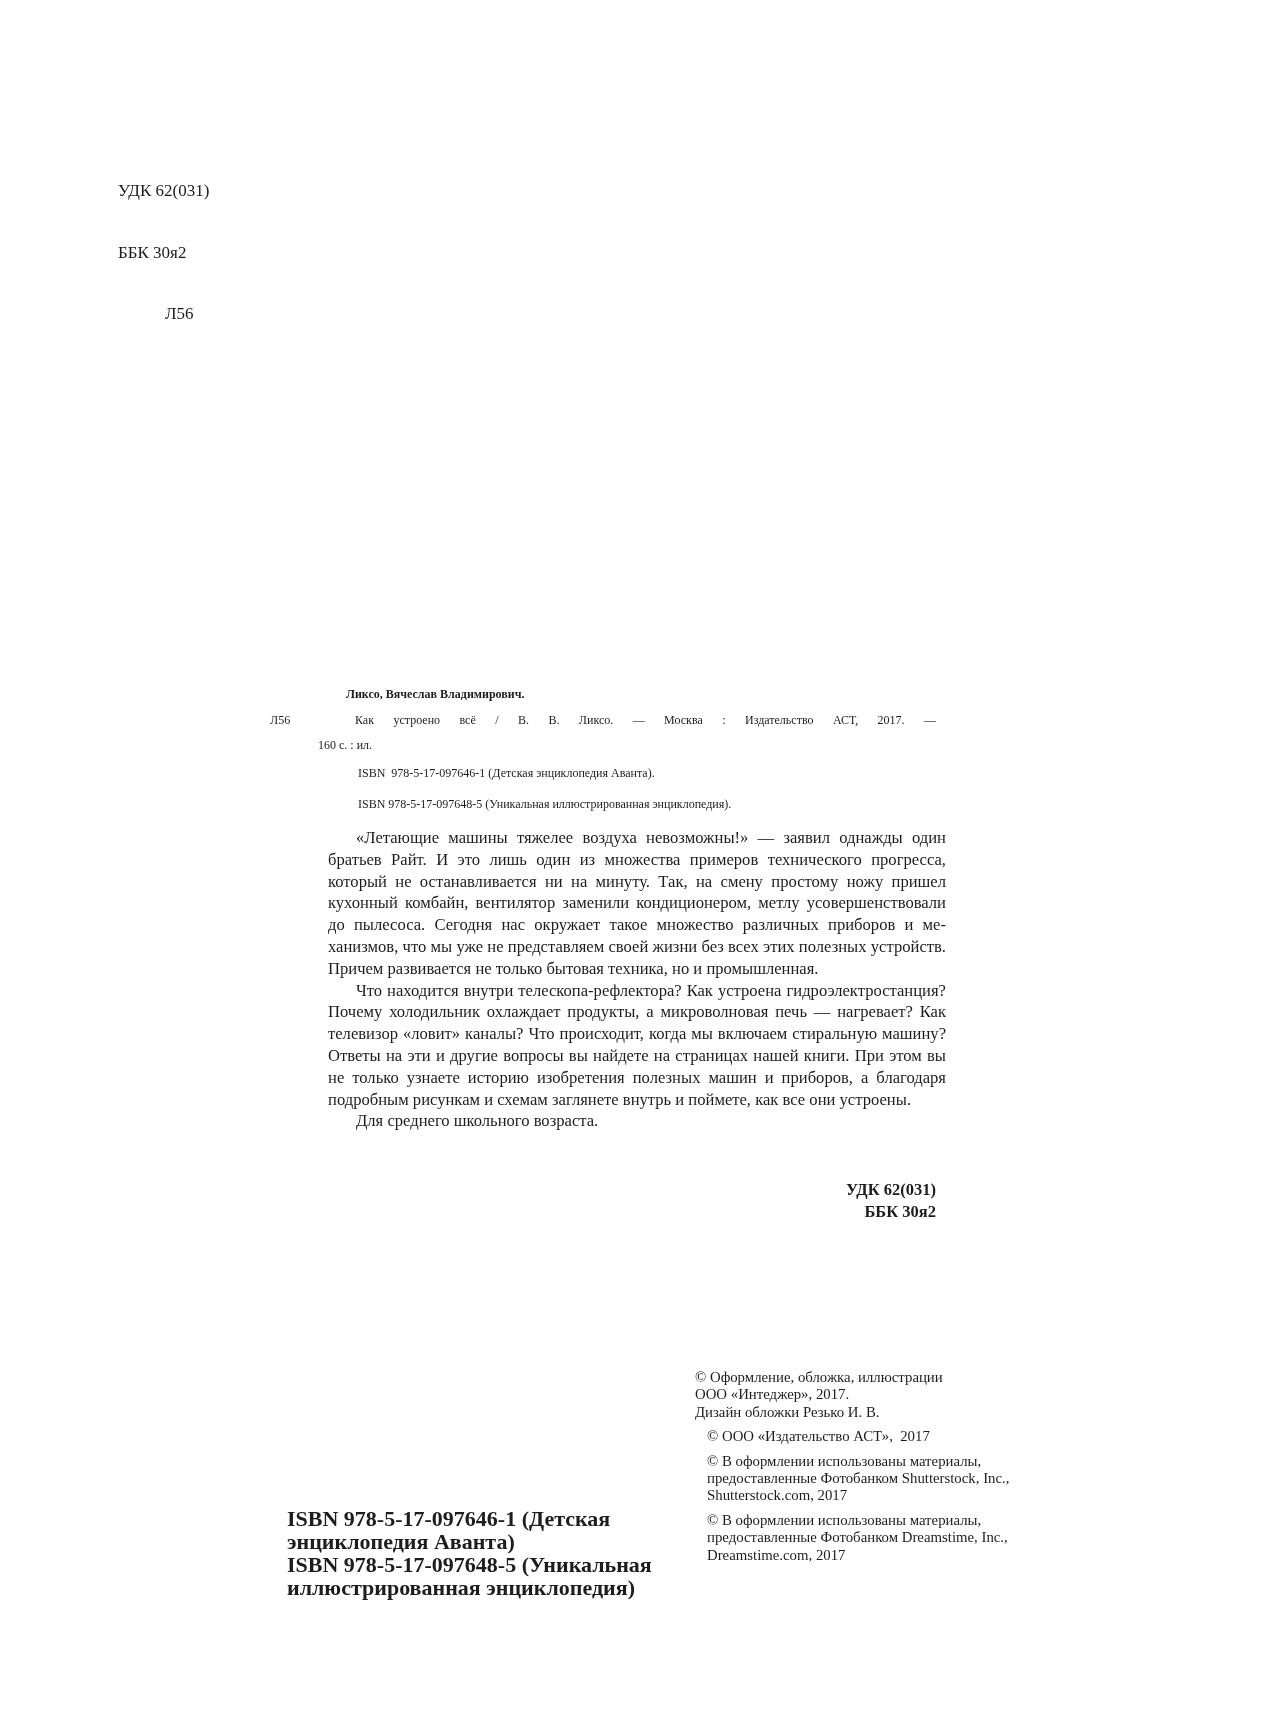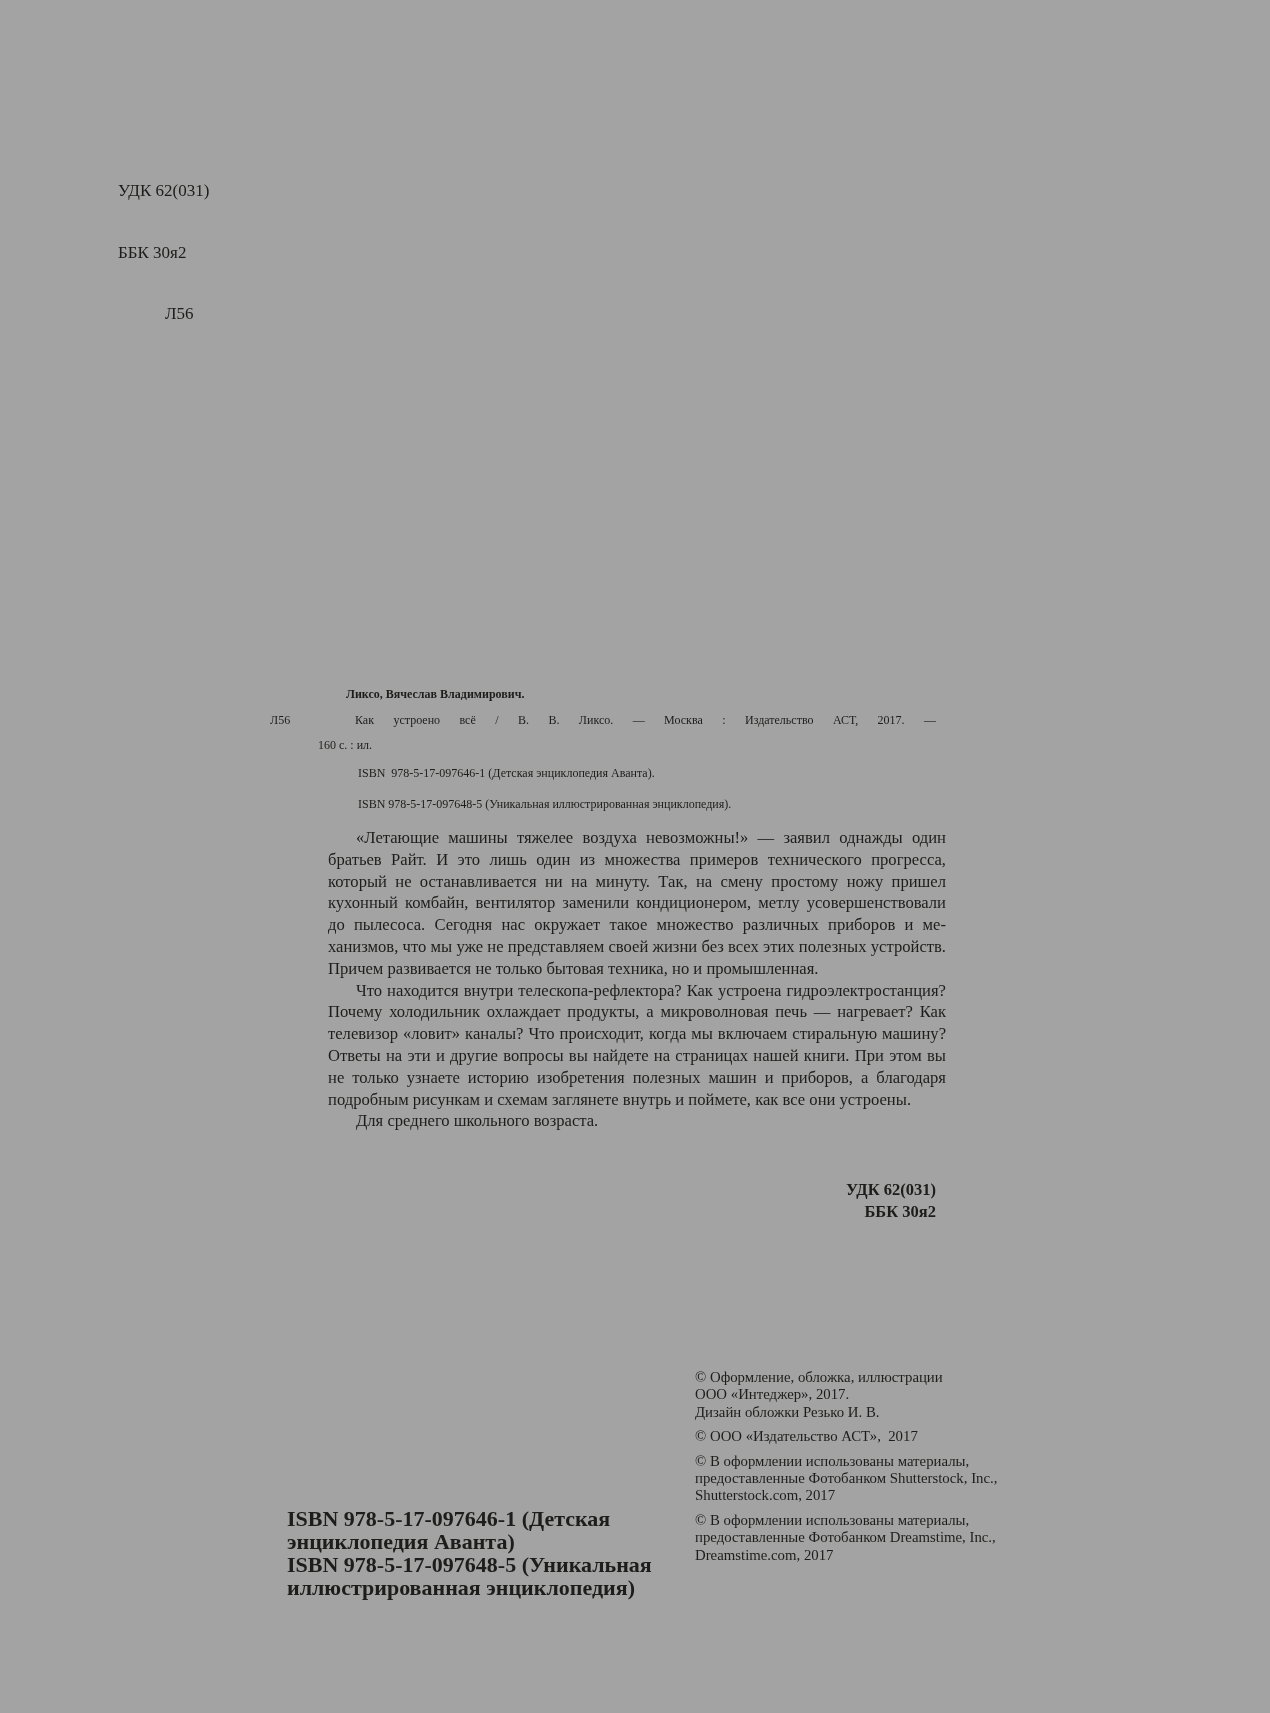--- a/index.html
+++ b/index.html
@@ -1,20 +1,20 @@
 <!DOCTYPE html>
 <html lang="ru"><head>
 <meta charset="utf-8">
 <style>
   html,body { margin:0; padding:0; background:#e9e9e9; }
   .page {
     position:relative;
     width:1270px; height:1713px;
     margin:0 auto;
-    background:#a3a3a3;
+    background:#ffffff;
     color:#1d1d1b;
     font-family:"Liberation Serif", "DejaVu Serif", serif;
     overflow:hidden;
   }
   
   .top-block {
     position:absolute; left:118px; top:140px;
     font-size:17px; line-height:20.5px;
     white-space:pre;
   }
@@ -53,21 +53,21 @@
     position:absolute; left:287px; top:1507px;
     font-weight:bold; font-size:22px; line-height:23px;
   }
   .isbn-footer .tblock + .tblock { }
 
   
   .copyright {
     position:absolute; left:695px; top:1369px;
     font-size:14.8px; line-height:17.4px;
   }
-  .copyright .tblock + .tblock { margin-top:7px; }
+  .copyright .tblock + .tblock { margin-top:7px;margin-left:12px; }
   .copyright .tline { white-space:pre; }
 </style>
 </head>
 <body>
 
 <div class="page">
 
   <div class="top-block">
     <div>УДК 62(031)</div>
     <div>ББК 30я2</div>

